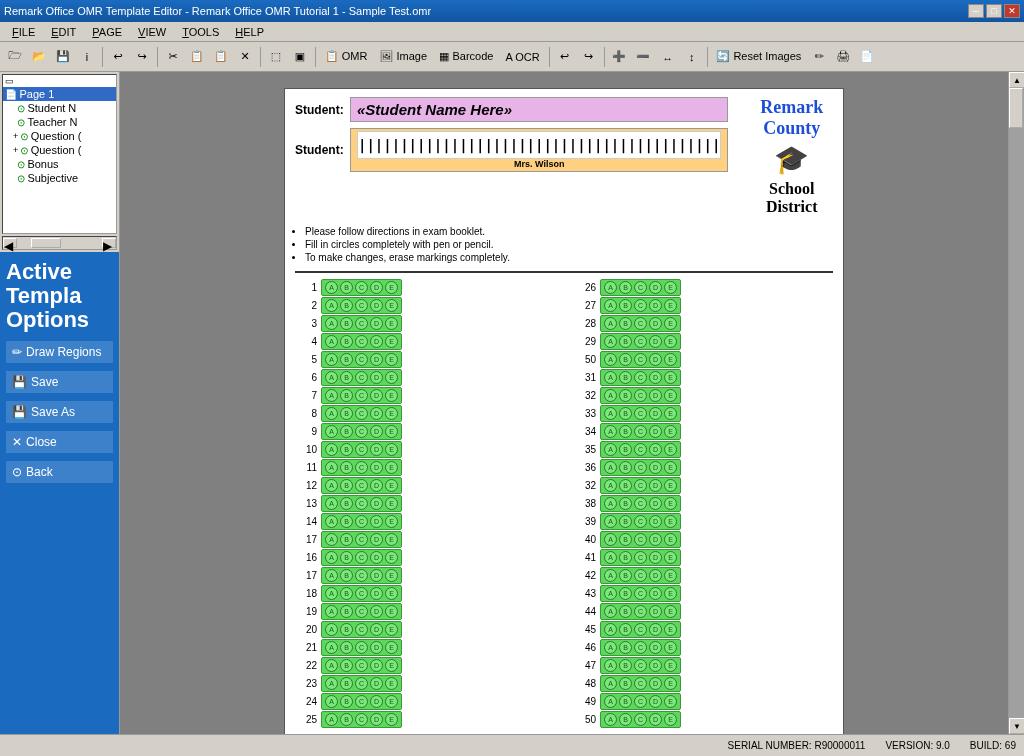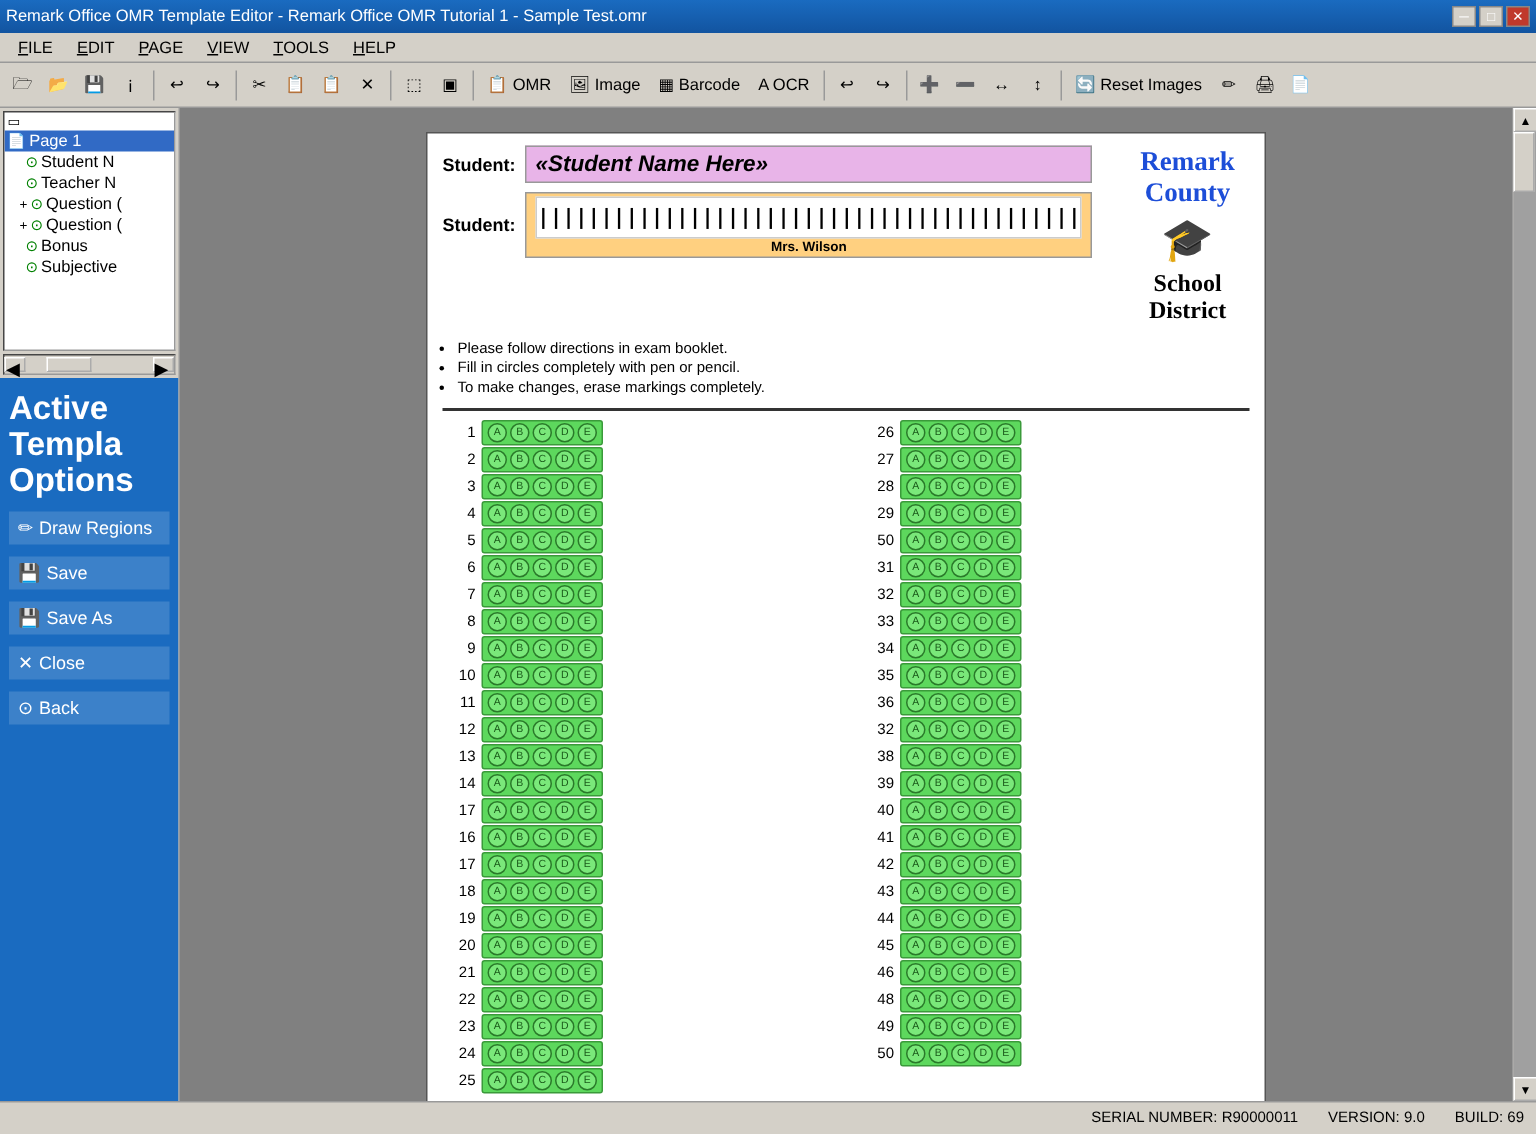--- a/index.html
+++ b/index.html
@@ -943,20 +943,30 @@
                 <div class="answer-num">46</div>
                 <div class="bubbles">
                   <div class="bubble">A</div>
                   <div class="bubble">B</div>
                   <div class="bubble">C</div>
                   <div class="bubble">D</div>
                   <div class="bubble">E</div>
                 </div>
               </div>
               <div class="answer-row">
+                <div class="answer-num">47</div>
+                <div class="bubbles">
+                  <div class="bubble">A</div>
+                  <div class="bubble">B</div>
+                  <div class="bubble">C</div>
+                  <div class="bubble">D</div>
+                  <div class="bubble">E</div>
+                </div>
+              </div>
+              <div class="answer-row">
                 <div class="answer-num">48</div>
                 <div class="bubbles">
                   <div class="bubble">A</div>
                   <div class="bubble">B</div>
                   <div class="bubble">C</div>
                   <div class="bubble">D</div>
                   <div class="bubble">E</div>
                 </div>
               </div>
               <div class="answer-row">

